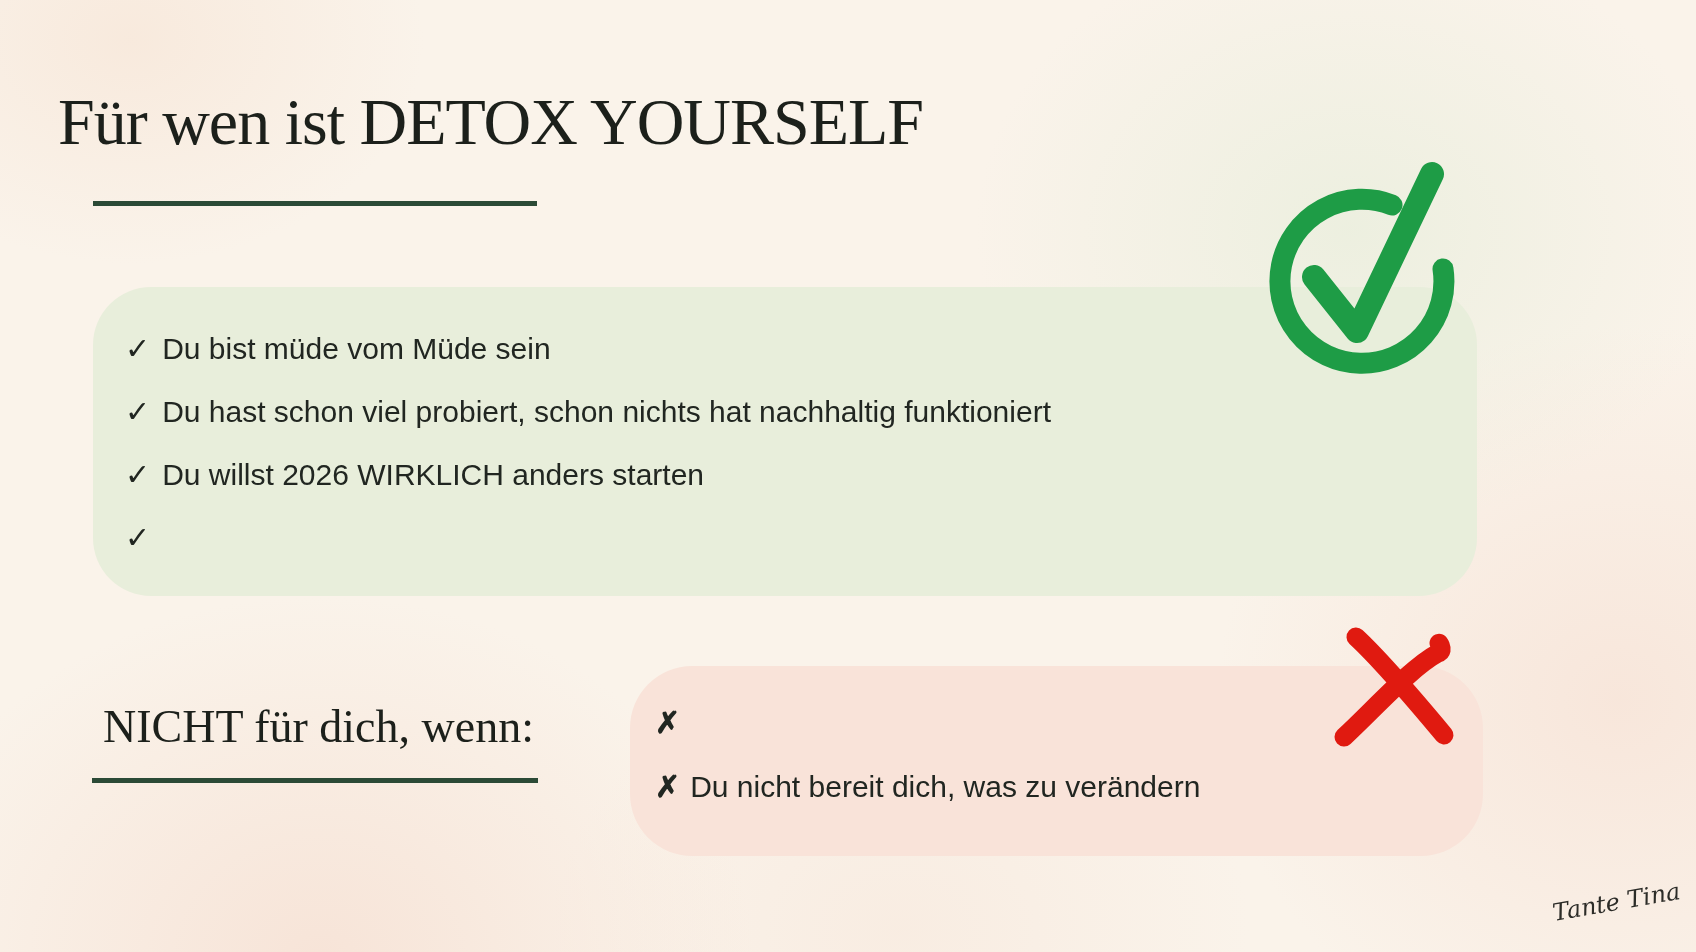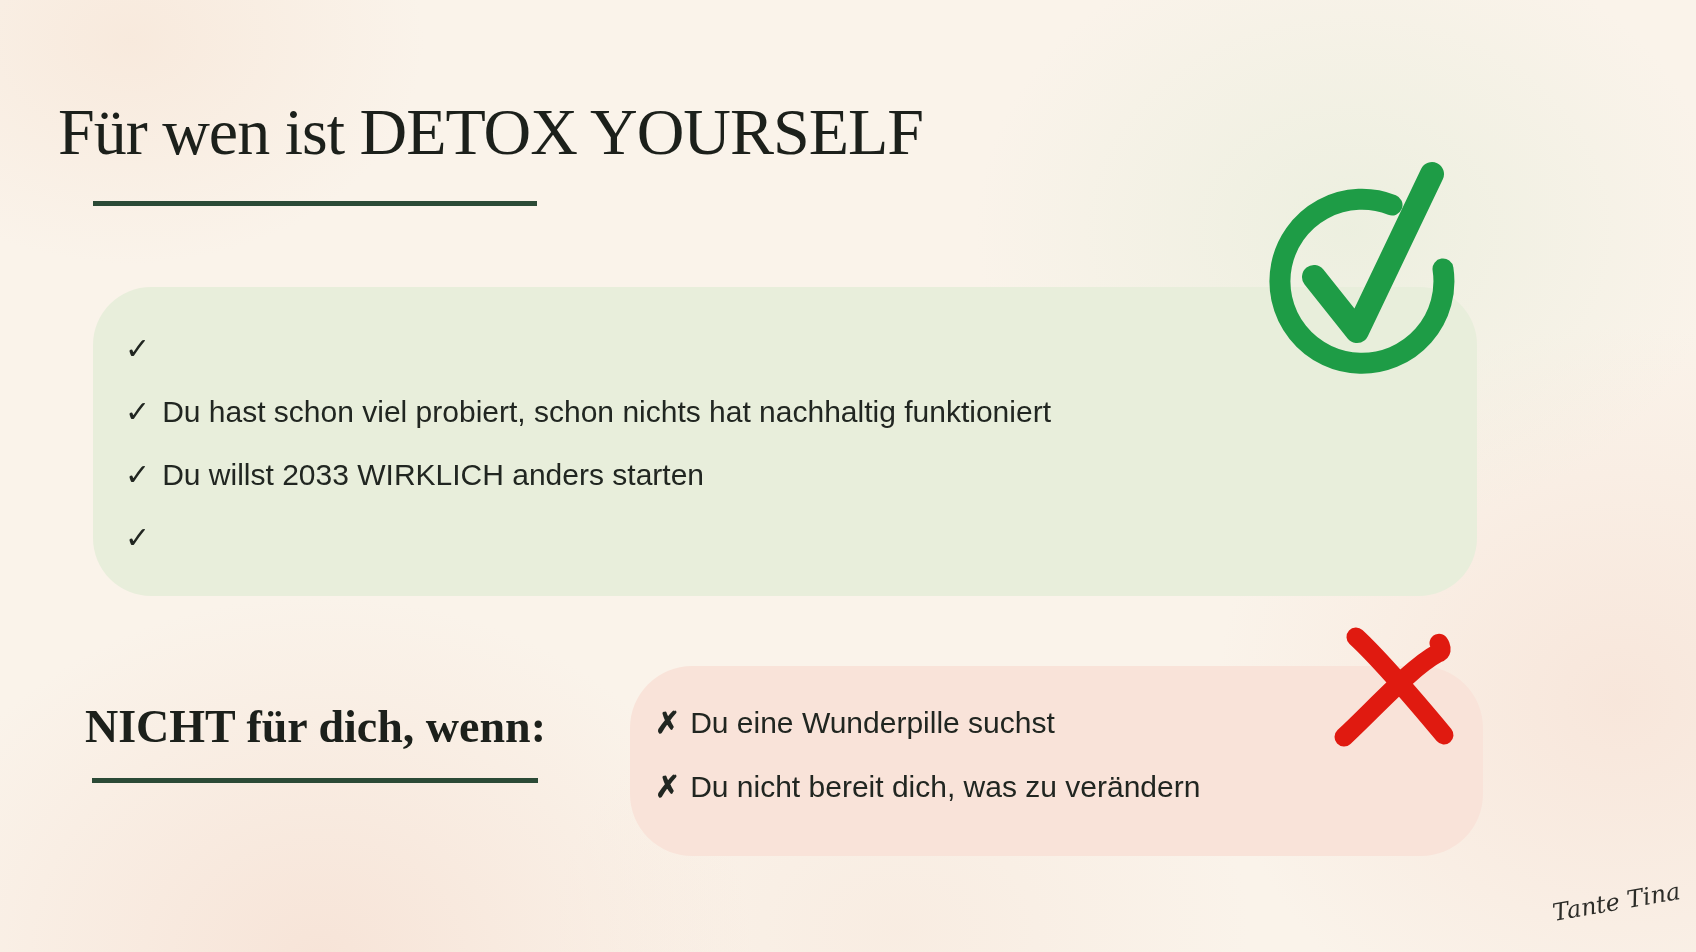--- a/index.html
+++ b/index.html
@@ -27,21 +27,21 @@
     position:absolute;inset:0;
     background:
       radial-gradient(420px 320px at 130px 40px,  rgba(246,226,210,.55), rgba(246,226,210,0) 70%),
       radial-gradient(520px 420px at 1350px 230px, rgba(232,238,220,.75), rgba(232,238,220,0) 72%),
       radial-gradient(620px 520px at 320px 960px,  rgba(246,224,211,.80), rgba(246,224,211,0) 70%),
       radial-gradient(560px 520px at 1620px 700px, rgba(247,227,215,.80), rgba(247,227,215,0) 72%),
       radial-gradient(500px 380px at 900px 930px,  rgba(247,231,219,.55), rgba(247,231,219,0) 70%);
     pointer-events:none;
   }
   .title{
-    position:absolute;left:58px;top:94px;
+    position:absolute;left:58px;top:84px;
     font-family:"Liberation Serif",serif;
     font-size:66px;font-weight:400;
     letter-spacing:-1px;
     color:var(--title-text,#1c201b);
     white-space:nowrap;
   }
   .divider{
     position:absolute;height:5px;
     background:var(--divider-green,#2b4a36);
   }
@@ -69,23 +69,23 @@
   .list-row{
     display:flex;align-items:center;
     font-size:30px;line-height:63px;height:63px;
     color:var(--body-text,#212621);
     white-space:nowrap;
   }
   .crosslist .list-row{height:64px;line-height:64px;}
   .list-row .marker{margin-right:12px;}
   .crosslist .marker{font-weight:700;margin-right:10px;}
   .subheading{
-    position:absolute;left:85px;top:700px;
+    position:absolute;left:103px;top:700px;
     font-family:"Liberation Serif",serif;
-    font-size:46px;font-weight:700;
+    font-size:46px;font-weight:400;
     color:var(--title-text,#1c201b);
     white-space:nowrap;
   }
   .check-icon-wrap{
     position:absolute;left:1252px;top:146px;width:230px;height:230px;
     color:var(--check-green,#1e9c46);
   }
   .cross-icon-wrap{
     position:absolute;left:1328px;top:615px;width:140px;height:140px;
     color:var(--cross-red,#e01a10);
@@ -106,28 +106,29 @@
 <div class="bg-blobs"></div>
 
 <h1 class="title">Für wen ist DETOX YOURSELF</h1>
 <div class="divider title-underline"></div>
 
 <div class="panel green"></div>
 
 <div class="checklist">
   <div class="list-row">
     <span class="marker">✓</span>
+    <span>Du bist müde vom Müde sein</span>
   </div>
   <div class="list-row">
     <span class="marker">✓</span>
     <span>Du hast schon viel probiert, schon nichts hat nachhaltig funktioniert</span>
   </div>
   <div class="list-row">
     <span class="marker">✓</span>
-    <span>Du willst 2033 WIRKLICH anders starten</span>
+    <span>Du willst 2026 WIRKLICH anders starten</span>
   </div>
   <div class="list-row">
     <span class="marker">✓</span>
   </div>
 </div>
 
 <div class="check-icon-wrap">
   <svg width="230" height="230" viewBox="0 0 230 230" fill="none">
     <path d="M191 123 A82 82 0 1 1 140 59" stroke="currentColor" stroke-width="21" stroke-linecap="round" fill="none"></path>
     <path d="M62 131 L105 185 L180 28" stroke="currentColor" stroke-width="24" stroke-linecap="round" stroke-linejoin="round" fill="none"></path>
@@ -135,21 +136,20 @@
 </div>
 
 <h2 class="subheading">NICHT für dich, wenn:</h2>
 <div class="divider nicht-underline"></div>
 
 <div class="panel pink"></div>
 
 <div class="crosslist">
   <div class="list-row">
     <span class="marker">✗</span>
-    <span>Du eine Wunderpille suchst</span>
   </div>
   <div class="list-row">
     <span class="marker">✗</span>
     <span>Du nicht bereit dich, was zu verändern</span>
   </div>
 </div>
 
 <div class="cross-icon-wrap">
   <svg width="140" height="140" viewBox="0 0 140 140" fill="none">
     <path d="M28 22 C 54 46, 86 84, 116 120" stroke="currentColor" stroke-width="19" stroke-linecap="round" fill="none"></path>

